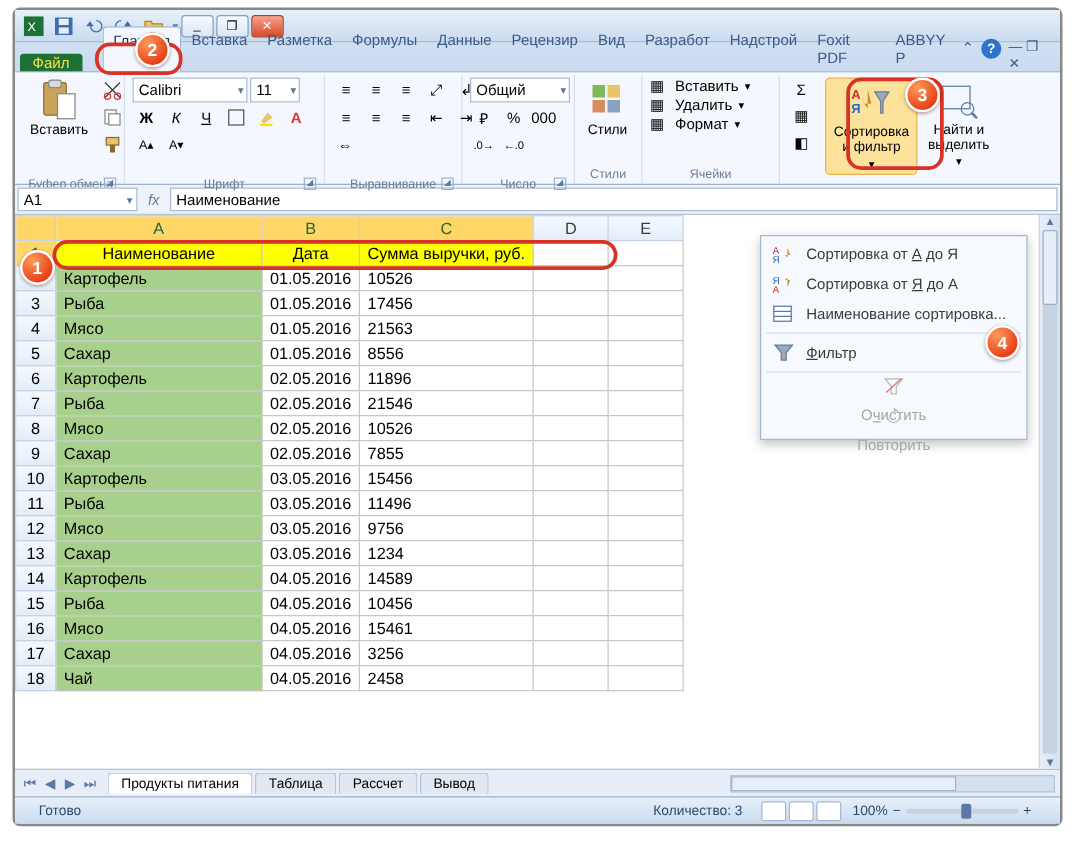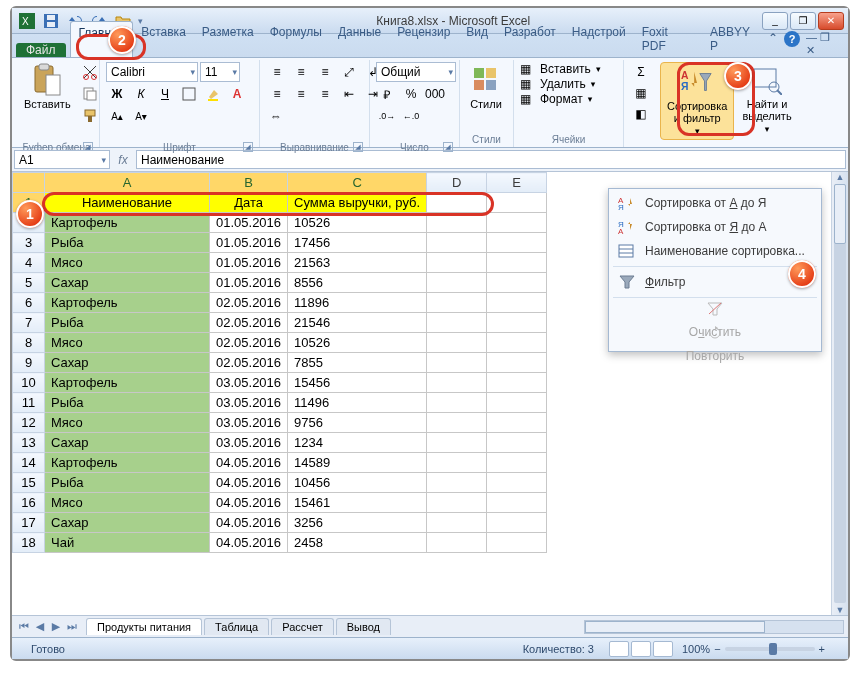--- a/index.html
+++ b/index.html
@@ -34,22 +34,22 @@
   .qat-ico { width:16px;height:16px; display:inline-block; }
   .title-center { flex:1; text-align:center; font-size:12px; color:#3b3b3b; }
   .wincontrols { display:flex; gap:2px; }
   .wctl { width:26px;height:18px; border:1px solid #8aa2c0; border-radius:3px;
           display:flex;align-items:center;justify-content:center;font-size:10px;
           background: linear-gradient(#f6fbff,#d9e7f6);}
   .wctl.close { background: linear-gradient(#f8a28d,#d74b2c); color:#fff; border-color:#b63c1e;}
   
   .tabs { display:flex; align-items:flex-end; height:24px; padding-left:4px;
           background: linear-gradient(#cfe0f3,#cadbef); border-bottom:1px solid #9db3cc;}
-  .file-tab { background:#1e7136; color:#e5e5e5; padding:0 10px; border-radius:3px 3px 0 0;
-              font-size:12px; margin-right:4px; }
+  .file-tab { background:#1e7136; color:#fde047; padding:0 10px; border-radius:3px 3px 0 0;
+              font-size:12px; margin-right:16px; }
   .tab { padding:4px 8px 4px 8px; font-size:12px; color:#3a5c86; border-radius:3px 3px 0 0; }
   .tab.active { background:#f4f8fe; border:1px solid #9db3cc; border-bottom:none; color:#16365c;}
   .tabs-right { margin-left:auto; display:flex; gap:6px; padding-right:6px; color:#3a5c86;}
   .help-ico { width:16px;height:16px; border-radius:50%; background:#2b74c7; color:#fff;
               display:flex;align-items:center;justify-content:center;font-weight:bold;font-size:11px;}
   
   .ribbon { height:90px; background:#f4f8fe; border-bottom:1px solid #9db3cc;
             display:flex; align-items:stretch; padding:2px 2px 0 2px; }
   .group { border-right:1px solid #d3dfed; padding:2px 6px 0 6px;
            display:flex;flex-direction:column;justify-content:space-between;gap:14px;}
@@ -162,21 +162,20 @@
             <path d="M6 3a5 5 0 1 0 5 5h3l-3-4-3 4h2a4 4 0 1 1-4-4z" fill="#3a6fb5"></path>
           </svg>
       </div>
       <div class="qat-btn">
         <svg class="qat-ico" viewBox="0 0 16 16">
             <path d="M1 4h5l1 2h8v7H1z" fill="#e9c46a" stroke="#b8860b"></path>
           </svg>
       </div>
       <span style="font-size:9px;color:#5a7aa5;padding:0 2px">▾</span>
     </div>
-    <div class="title-center">Книга8.xlsx - Microsoft Excel</div>
     <div class="wincontrols">
       <div class="wctl">
           <span>_</span>
         </div>
       <div class="wctl">
           <span>❐</span>
         </div>
       <div class="wctl close">
           <span>✕</span>
         </div>

